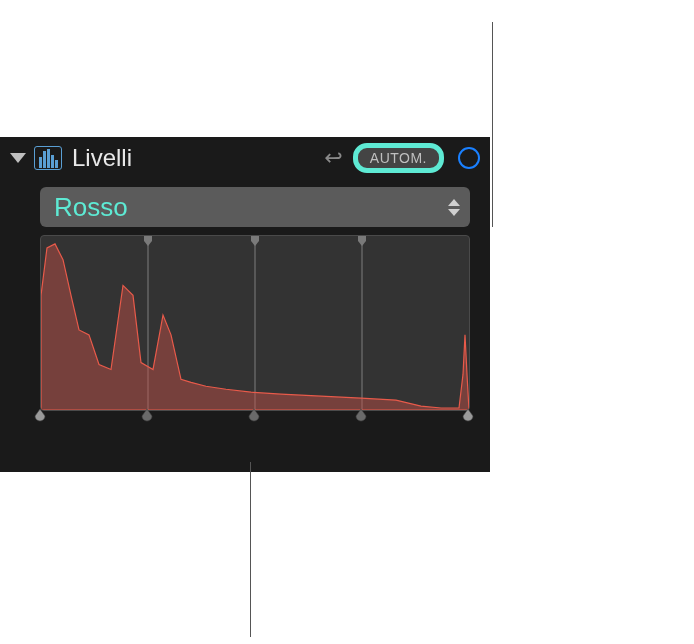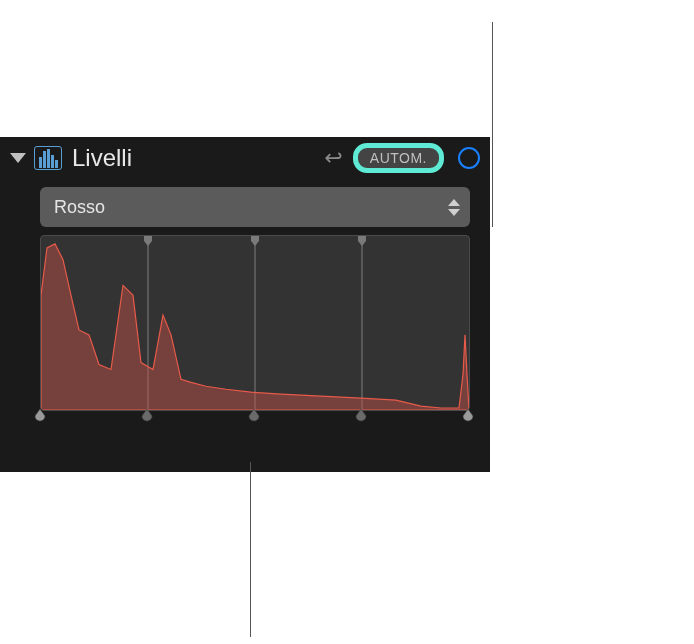--- a/index.html
+++ b/index.html
@@ -95,22 +95,22 @@
       height: 40px;
       background: #5b5b5b;
       border-radius: 6px;
       display: flex;
       align-items: center;
       padding: 0 10px 0 14px;
       cursor: pointer;
       position: relative;
     }
     .channel-label {
-      color: #e5e5e5;
-      font-size: 18px;
+      color: #5eead4;
+      font-size: 26px;
       flex: 1;
     }
     .stepper-arrows {
       display: flex;
       flex-direction: column;
       gap: 3px;
       align-items: center;
     }
     .stepper-arrows .up {
       width: 0;

